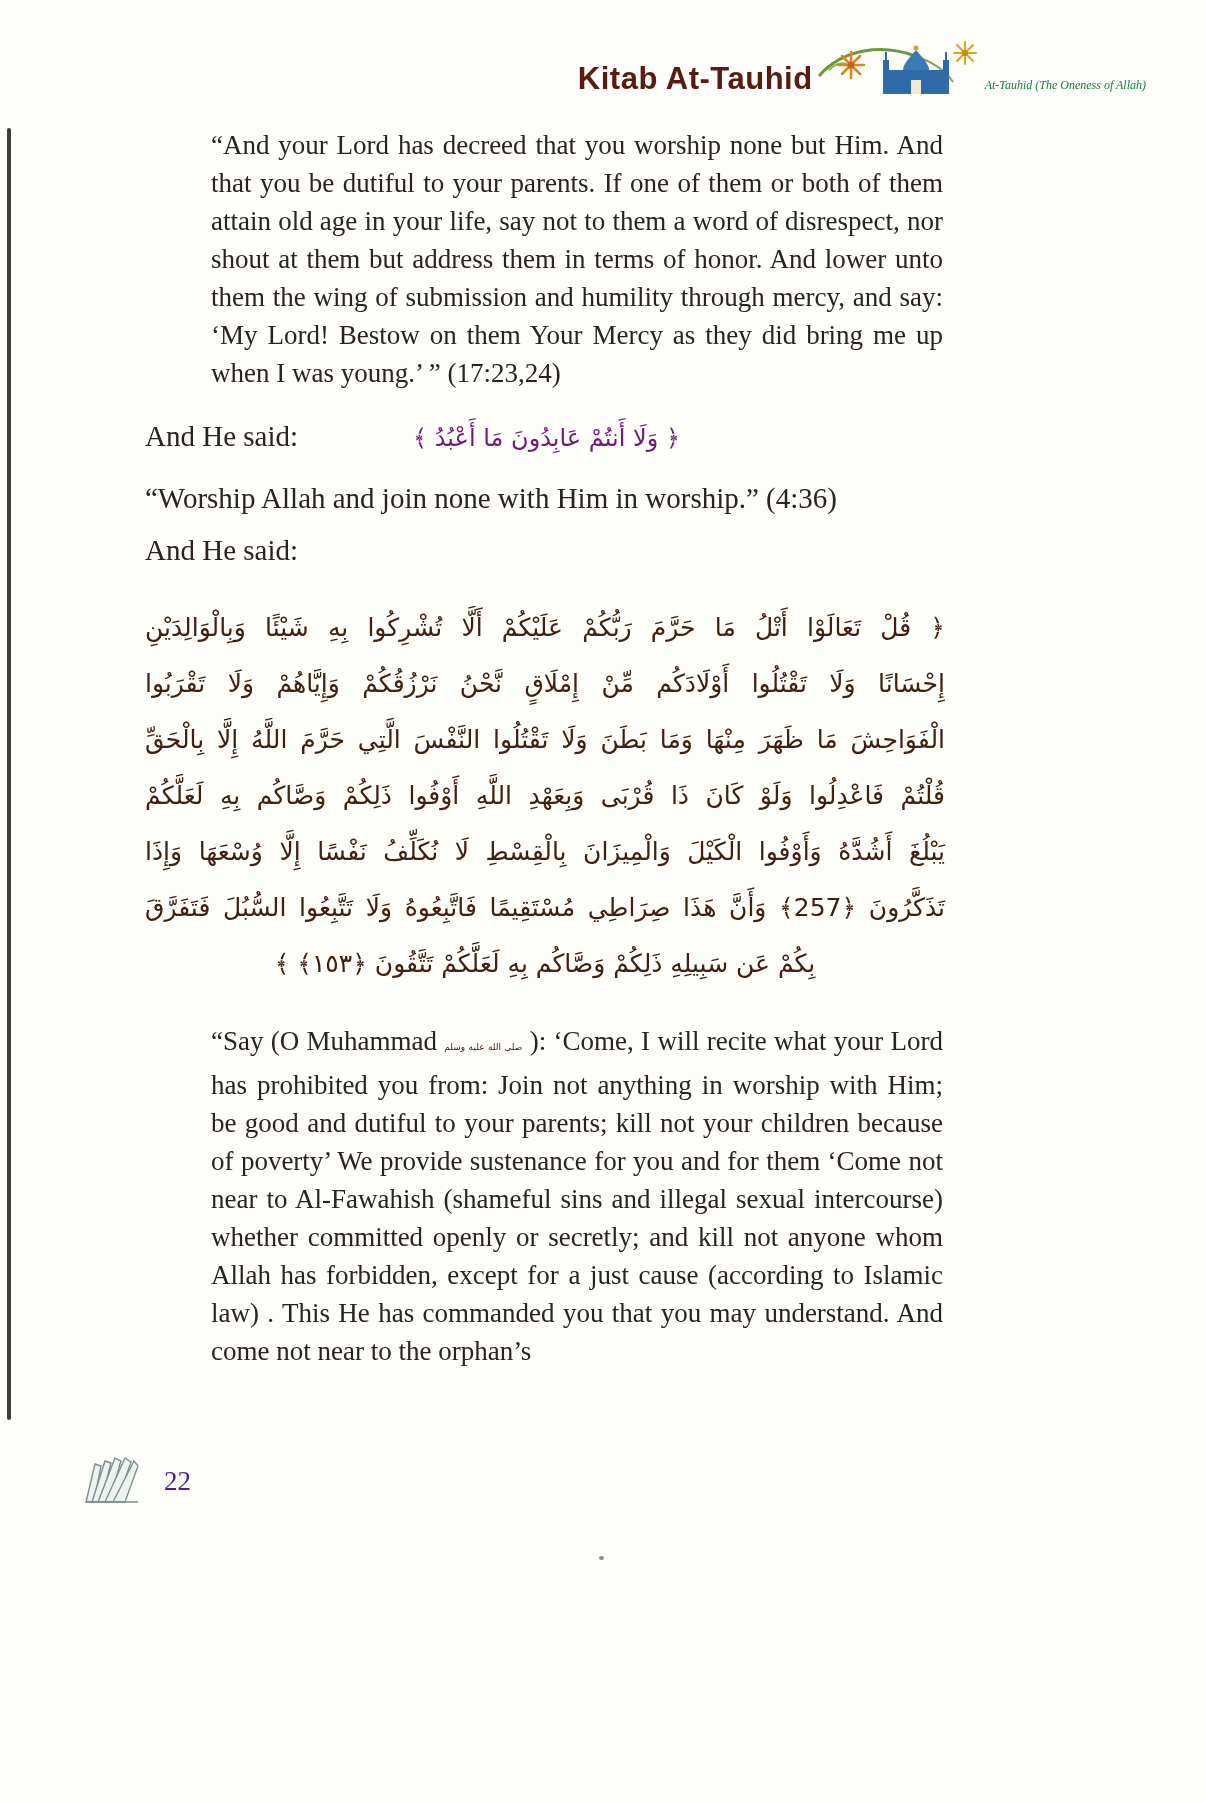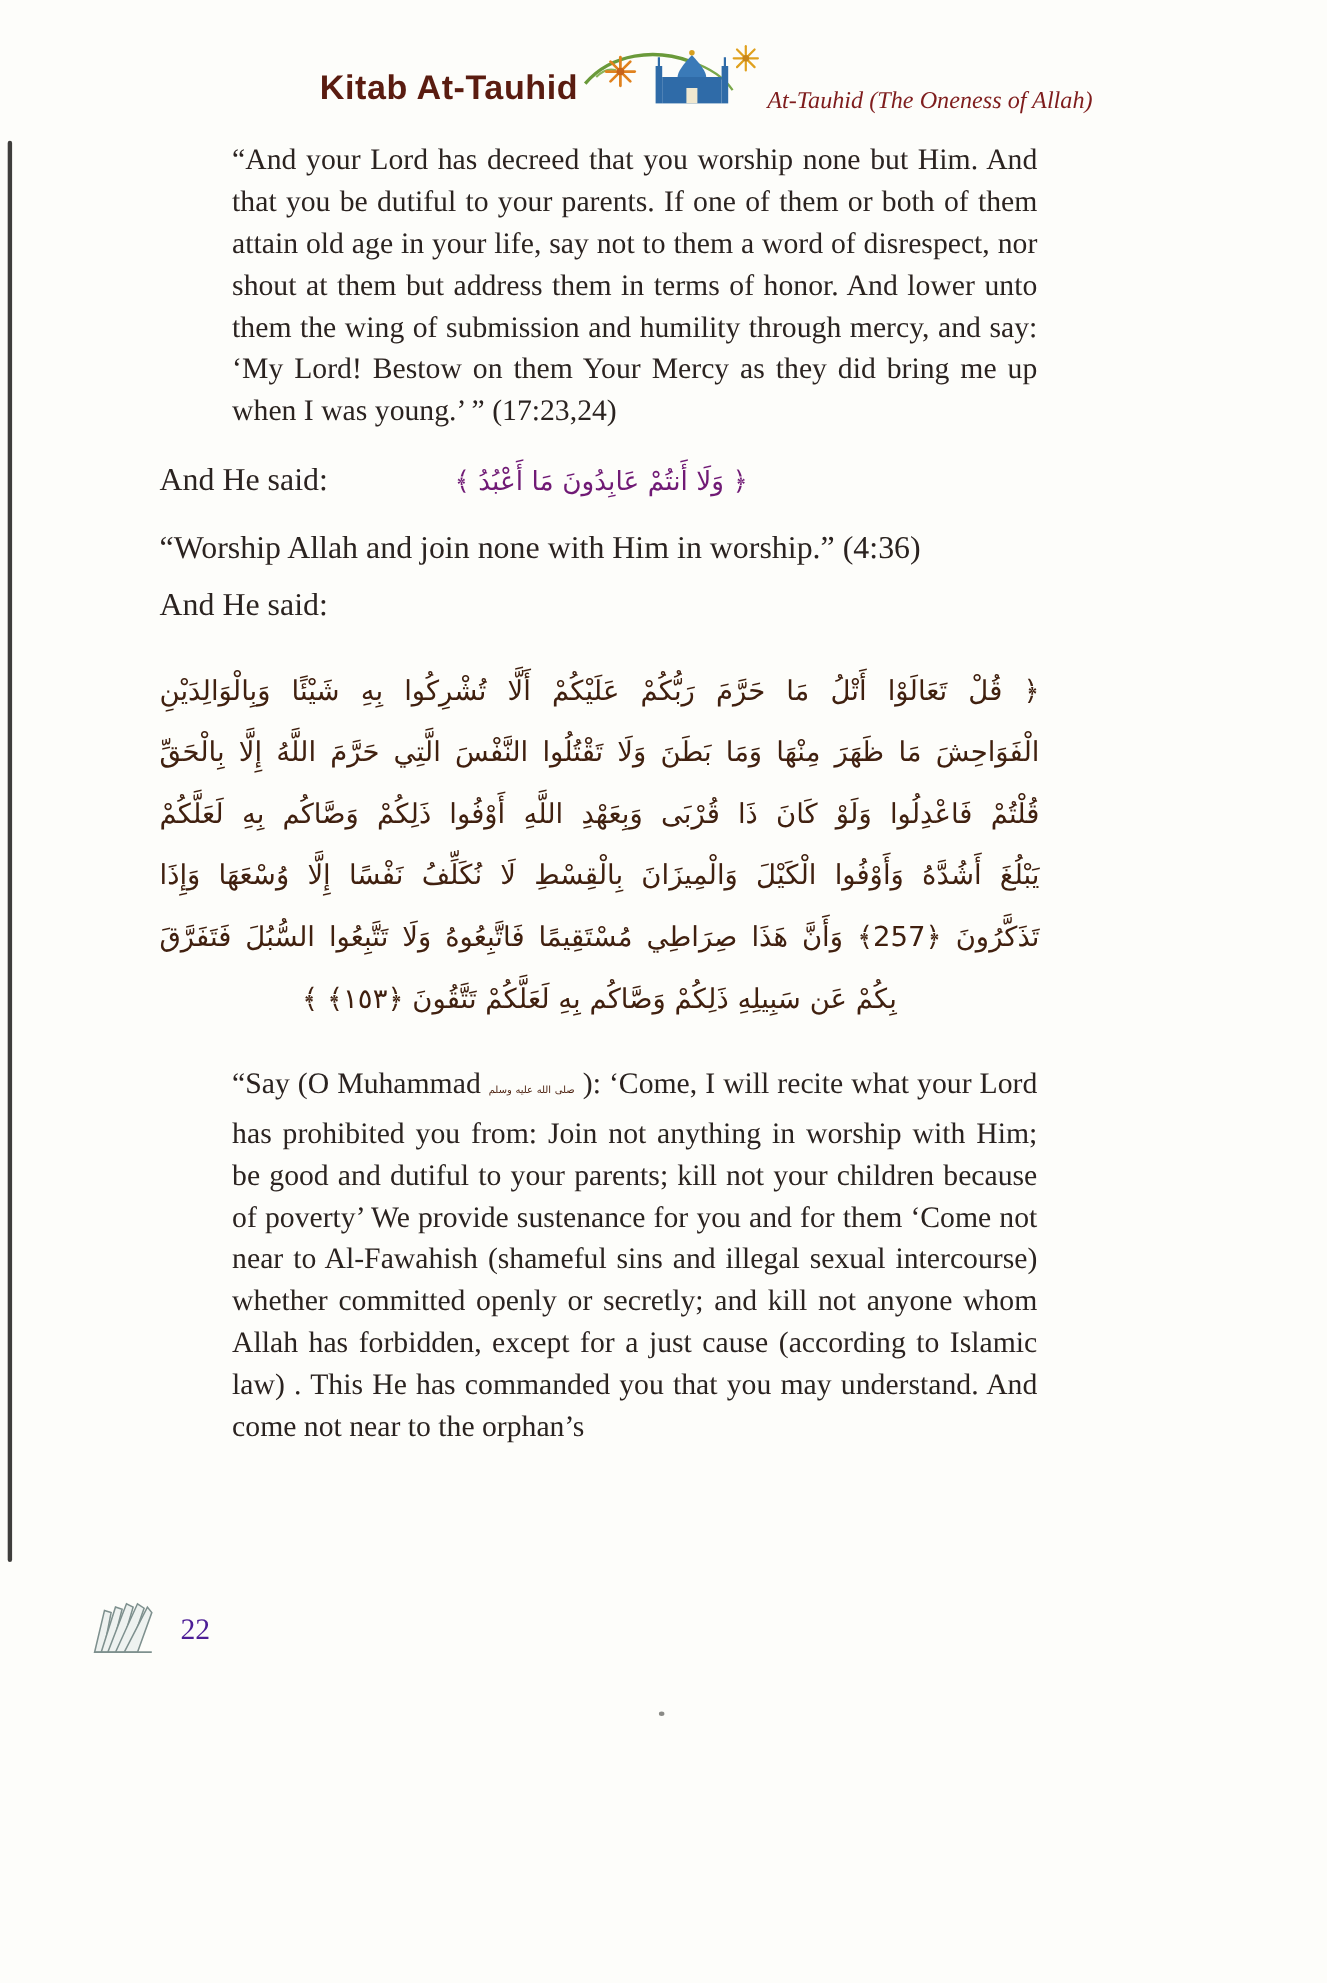--- a/index.html
+++ b/index.html
@@ -8,26 +8,26 @@
     position:relative; width:1206px; height:1803px; margin:0 auto;
     background:#fdfdfa; color:#2b2320; overflow:hidden;
     font-family:"Liberation Serif", serif;
   }
   .scan-line { position:absolute; left:7px; top:128px; width:4px; height:1292px;
     background:#3f3e3c; border-radius:2px; }
   .scan-dot { position:absolute; left:599px; top:1556px; width:5px; height:4px;
     background:#8a8a86; border-radius:50%; }
 
   .header { position:absolute; top:44px; left:138px; right:60px;
-    display:flex; justify-content:center; align-items:flex-start; }
+    display:flex; justify-content:flex-end; align-items:flex-start; }
   .logo { display:flex; align-items:center; }
   .logo-text { font-family:"Liberation Sans", sans-serif; font-weight:bold;
     font-size:31px; letter-spacing:0.5px; color:#5a1c10; padding-top:10px; }
   .logo-art { margin-left:2px; margin-top:-4px; }
-  .running-title { font-style:italic; font-size:22px; color:#7f1d1d; margin-top:34px; }
+  .running-title { font-style:italic; font-size:12px; color:#15803d; margin-top:34px; }
 
   .main { position:absolute; top:126px; left:145px; width:800px; }
   .quote { width:732px; margin-left:66px; font-size:27px; line-height:38px;
     text-align:justify; }
   .said-row { margin-top:24px; display:flex; align-items:baseline; }
   .said-label { font-size:29px; line-height:40px; white-space:nowrap; }
   .arabic-inline { flex:1; text-align:center; direction:rtl;
     font-family:"DejaVu Sans", sans-serif; font-size:24px; color:#701a75;
     margin-right:150px; }
   .translation { margin-top:22px; font-size:29px; line-height:40px; }
@@ -97,20 +97,21 @@
       <span class="said-label">And He said:</span>
       <span class="arabic-inline" lang="ar" dir="rtl">﴿ وَلَا أَنتُمْ عَابِدُونَ مَا أَعْبُدُ ﴾</span>
     </div>
 
     <p class="translation">“Worship Allah and join none with Him in worship.” (4:36)</p>
 
     <div class="said-label said-2">And He said:</div>
 
     <div class="arabic-block" lang="ar" dir="rtl">
       <div class="arabic-line">﴿ قُلْ تَعَالَوْا أَتْلُ مَا حَرَّمَ رَبُّكُمْ عَلَيْكُمْ أَلَّا تُشْرِكُوا بِهِ شَيْئًا وَبِالْوَالِدَيْنِ</div>
+      <div class="arabic-line">إِحْسَانًا وَلَا تَقْتُلُوا أَوْلَادَكُم مِّنْ إِمْلَاقٍ نَّحْنُ نَرْزُقُكُمْ وَإِيَّاهُمْ وَلَا تَقْرَبُوا</div>
       <div class="arabic-line">الْفَوَاحِشَ مَا ظَهَرَ مِنْهَا وَمَا بَطَنَ وَلَا تَقْتُلُوا النَّفْسَ الَّتِي حَرَّمَ اللَّهُ إِلَّا بِالْحَقِّ</div>
       <div class="arabic-line">قُلْتُمْ فَاعْدِلُوا وَلَوْ كَانَ ذَا قُرْبَى وَبِعَهْدِ اللَّهِ أَوْفُوا ذَلِكُمْ وَصَّاكُم بِهِ لَعَلَّكُمْ</div>
       <div class="arabic-line">يَبْلُغَ أَشُدَّهُ وَأَوْفُوا الْكَيْلَ وَالْمِيزَانَ بِالْقِسْطِ لَا نُكَلِّفُ نَفْسًا إِلَّا وُسْعَهَا وَإِذَا</div>
       <div class="arabic-line">تَذَكَّرُونَ ﴿257﴾ وَأَنَّ هَذَا صِرَاطِي مُسْتَقِيمًا فَاتَّبِعُوهُ وَلَا تَتَّبِعُوا السُّبُلَ فَتَفَرَّقَ</div>
       <div class="arabic-line last">بِكُمْ عَن سَبِيلِهِ ذَلِكُمْ وَصَّاكُم بِهِ لَعَلَّكُمْ تَتَّقُونَ ﴿١٥٣﴾ ﴾</div>
     </div>
 
     <p class="quote quote3">
       <span>“Say (O Muhammad </span>
       <span class="saw" lang="ar" dir="rtl">صلى الله عليه وسلم</span>

